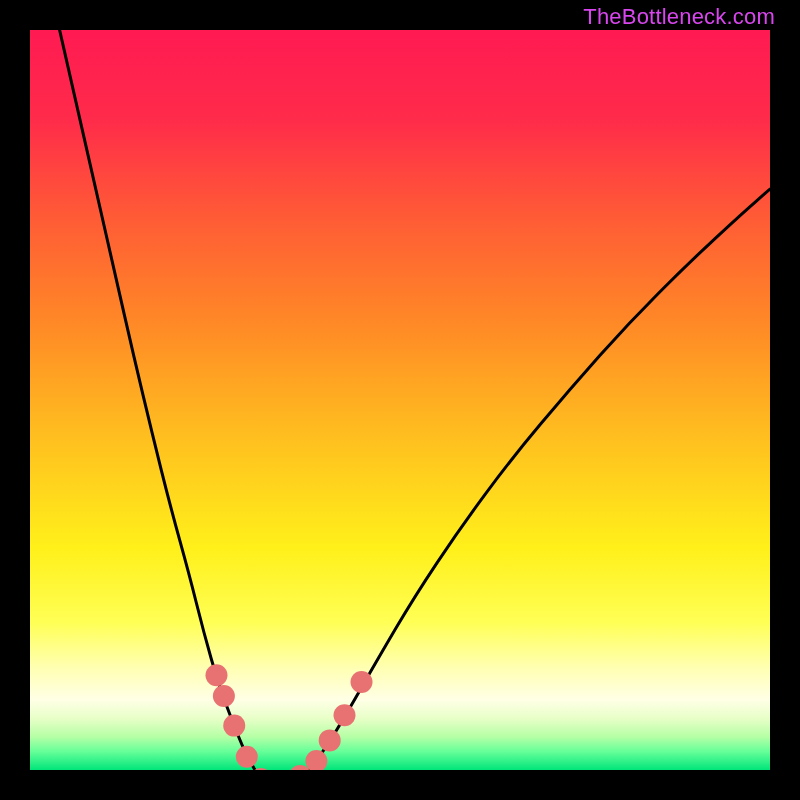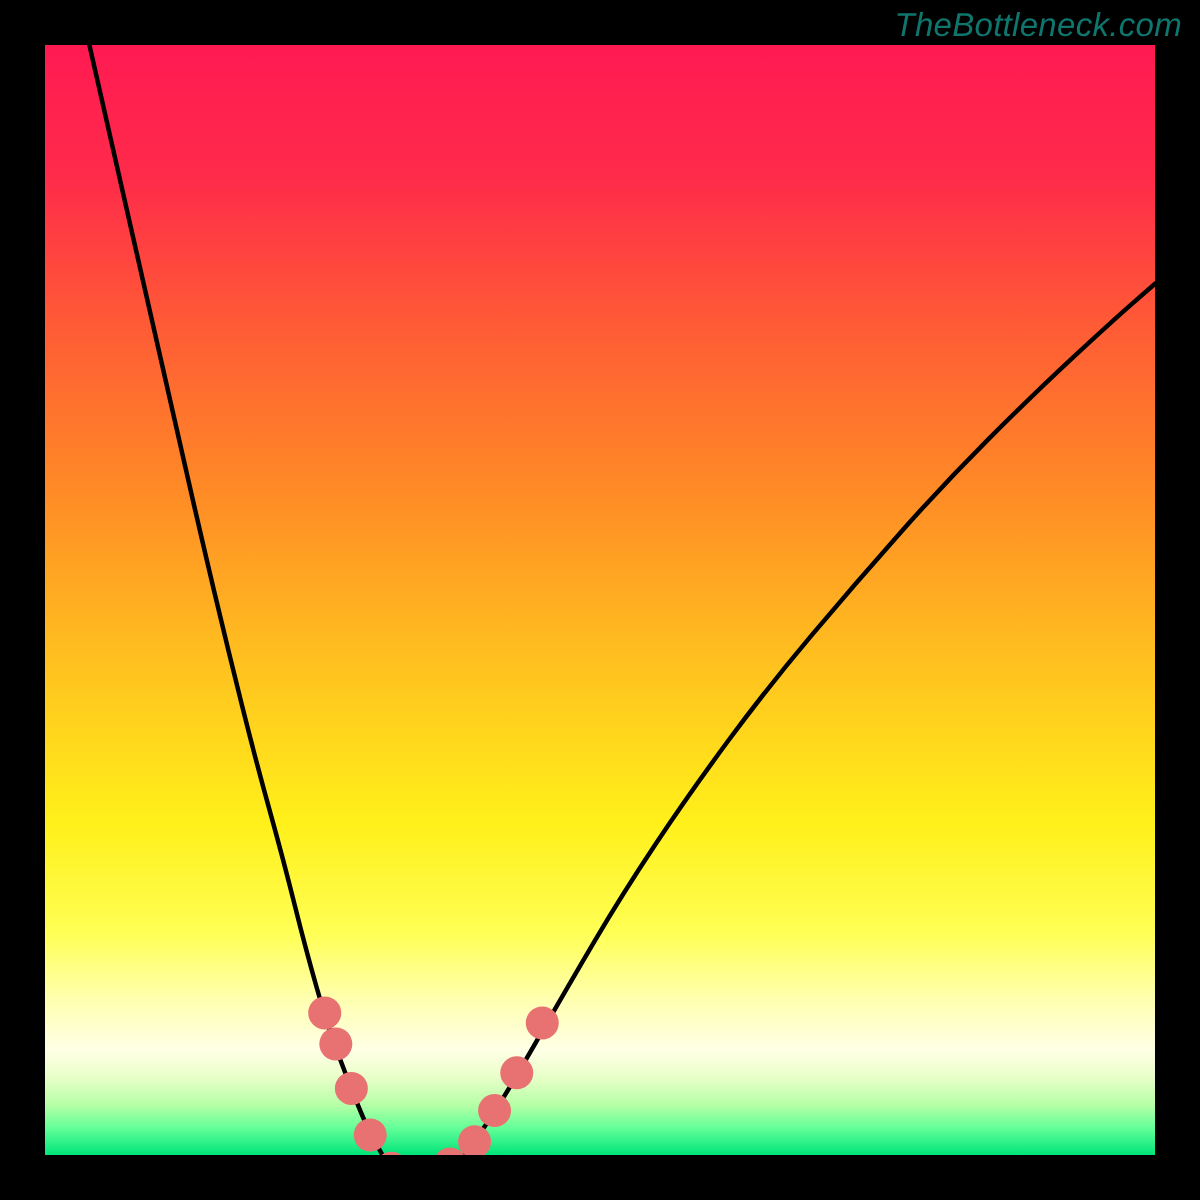--- a/index.html
+++ b/index.html
@@ -6,27 +6,26 @@
   body {
     width: 800px;
     height: 800px;
     background: #000;
     position: relative;
     font-family: Arial, sans-serif;
   }
   .watermark {
     position: absolute;
     top: 4px;
-    right: 12px;
-    color: #0f766e;
+    right: 25px;
+    color: #d946ef;
     font-size: 22px;
     font-weight: 500;
     z-index: 10;
     letter-spacing: 0.2px;
-    font-style: italic;
   }
   .frame {
     position: absolute;
     left: 30px;
     top: 30px;
     width: 740px;
     height: 740px;
     background: #000;
   }
   .plot {

